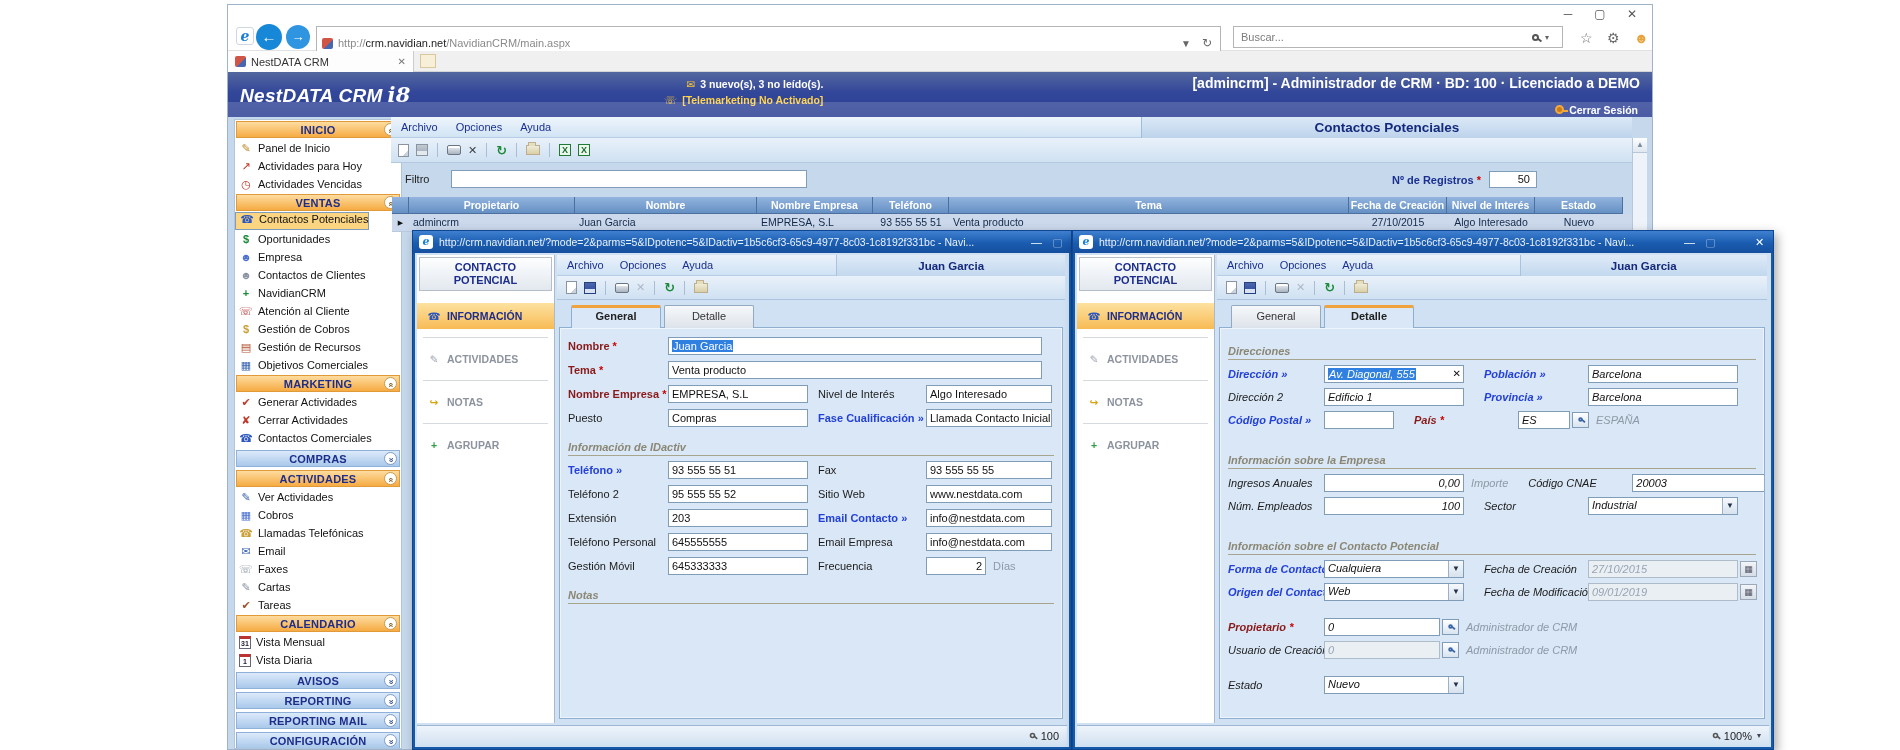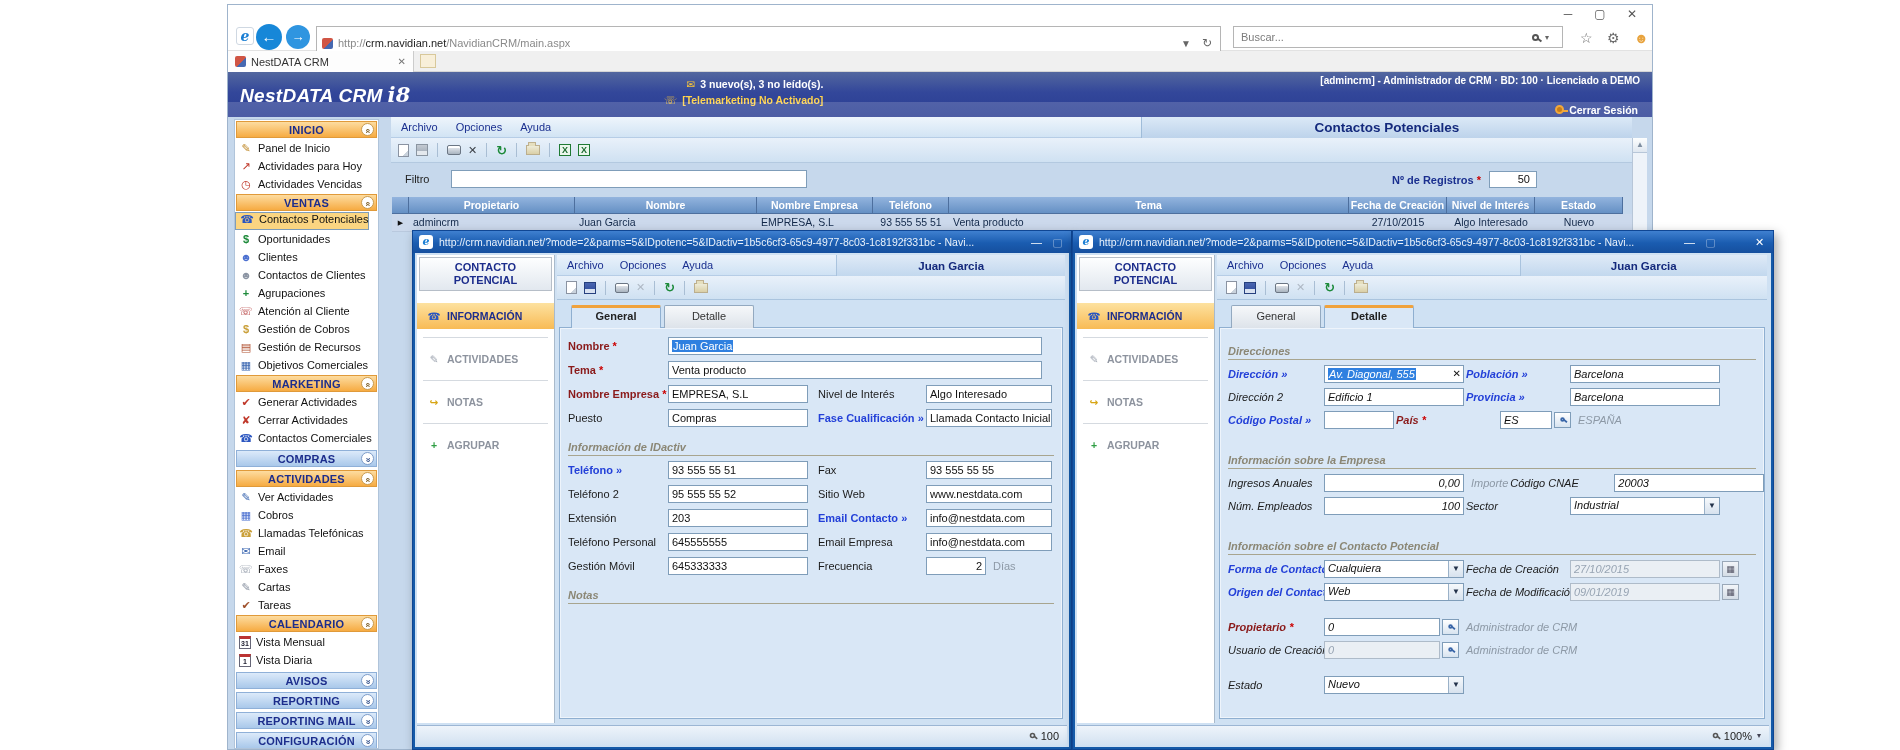--- a/index.html
+++ b/index.html
@@ -41,31 +41,31 @@
 
   
   #banner { position:absolute; left:0; top:67px; right:0; height:45px;
     background:linear-gradient(180deg,#53679f 0%,#33479a 45%,#283c92 100%); color:#fff; }
   .brand { position:absolute; left:12px; top:10px; font-style:italic; font-weight:bold; font-size:19px; letter-spacing:.3px; }
   .brand .i8 { font-family:"DejaVu Serif",serif; font-size:21px; margin-left:5px; font-weight:bold; }
   #banner-center { position:absolute; left:436px; top:4px; line-height:16px; font-weight:bold; font-size:10.5px; }
   #banner-center .ico { margin-right:5px; }
   #banner-center .mail { color:#fff;text-align:right; }
   #banner-center .tm { color:#ffd34d; }
-  #session-info { position:absolute; right:12px; top:3px; font-size:10px; font-weight:bold; }
+  #session-info { position:absolute; right:12px; top:3px; font-size:14px; font-weight:bold; }
   #logout-strip { position:absolute; left:0; right:0; bottom:0; height:15px; background:rgba(255,255,255,.17);
     display:flex; justify-content:flex-end; align-items:center; gap:5px; padding-right:14px; font-weight:bold; font-size:10.5px; }
   .keyico { display:inline-block; width:9px; height:9px; border:2px solid #f2a83c; border-radius:50%; position:relative; background:#c87d18; }
   .keyico::after { content:""; position:absolute; width:6px; height:2px; background:#f2a83c; right:-6px; top:3px; }
 
   
   #ws { position:absolute; left:0; right:0; top:112px; bottom:0; background:#c6d8ec; }
 
   
-  #sidebar { position:absolute; left:6px; top:2px; width:145px; bottom:0; background:#fff; border:1px solid #b0c4da; overflow:hidden; }
+  #sidebar { position:absolute; left:6px; top:2px; width:168px; bottom:0; background:#fff; border:1px solid #b0c4da; overflow:hidden; }
   .side-hdr { position:relative; height:17px; margin:1px 1px; display:flex; align-items:center; justify-content:center;
     font-weight:bold; font-size:11px; color:#1c2d8c; letter-spacing:.2px; cursor:default; }
   .s-orange { background:linear-gradient(#fddca0,#f6ab42); border:1px solid #e09a3a; }
   .s-blue { background:linear-gradient(#dceafa,#a9c8ea); border:1px solid #8fb0d8; margin:3px 1px; }
   .chev { position:absolute; right:2px; top:1px; width:13px; height:13px; border-radius:50%; background:#fff; text-align:center; }
   .s-orange .chev { border:1px solid #c99b4e; color:#7a5a20; }
   .s-blue .chev { border:1px solid #7d9cc9; color:#33508a; }
   .chev i { display:inline-block; font-style:normal; font-size:9px; line-height:12px; font-weight:bold; }
   .chev-up i { transform:rotate(90deg); }
   .chev-down i { transform:rotate(-90deg); }
@@ -160,21 +160,21 @@
   .frow { display:flex; align-items:center; }
   .p1 .frow { height:24px; }
   .p2 .frow { height:23px;font-style:italic; }
   .lbl { flex:none; color:#1b1b1b; white-space:nowrap; overflow:hidden; }
   .lbl.req { color:#8a1a1a; font-weight:bold; }
   .lbl .ast { color:#c00; }
   .lbl.link { color:#2340d8; font-weight:bold; }
   .p1 .lbl.i0 { width:100px; }
   .p1 .lbl.i1 { width:108px; margin-left:10px; }
   .p2 .lbl.i0 { width:96px; }
-  .p2 .lbl.i1 { width:104px; margin-left:2px; }
+  .p2 .lbl.i1 { width:104px; margin-left:20px; }
   .fld { display:inline-flex; align-items:center; }
   .inp { display:inline-block; height:18px; line-height:16px; border:1px solid #7f9db9; background:#fff; padding:0 3px;
     white-space:nowrap; overflow:hidden; position:relative; color:#111; }
   .inp.dis { background:#eaeff4; color:#97a4b3; border-color:#aebbc9; }
   .selval { background:#2f80e0; color:#fff; padding:0 1px; }
   .clear-x { position:absolute; right:2px; top:0; font-size:10px; font-weight:bold; color:#111; }
   .p1 .fld.c0 .inp { width:140px; }
   .p1 .fld.c1 .inp { width:126px; }
   .p1 .fld.sz-full .inp { width:374px; }
   .p1 .fld.sz-num .inp { width:60px; text-align:right; }
@@ -277,27 +277,27 @@
           <span>VENTAS</span>
           <span class="chev chev-up"><i>«</i></span>
         </div><div class="side-item sel">
           <span class="s-ico" style="color: rgb(43, 86, 192);">☎</span>
           <span>Contactos Potenciales</span>
         </div><div class="side-item">
           <span class="s-ico" style="color: rgb(29, 138, 58); font-weight: bold;">$</span>
           <span>Oportunidades</span>
         </div><div class="side-item">
           <span class="s-ico" style="color: rgb(74, 111, 208);">☻</span>
-          <span>Clientes</span>
+          <span>Empresa</span>
         </div><div class="side-item">
           <span class="s-ico" style="color: rgb(138, 147, 162);">☻</span>
           <span>Contactos de Clientes</span>
         </div><div class="side-item">
           <span class="s-ico" style="color: rgb(29, 138, 58); font-weight: bold;">+</span>
-          <span>Agrupaciones</span>
+          <span>NavidianCRM</span>
         </div><div class="side-item">
           <span class="s-ico" style="color: rgb(176, 48, 48);">☏</span>
           <span>Atención al Cliente</span>
         </div><div class="side-item">
           <span class="s-ico" style="color: rgb(202, 160, 58); font-weight: bold;">$</span>
           <span>Gestión de Cobros</span>
         </div><div class="side-item">
           <span class="s-ico" style="color: rgb(176, 80, 48);">▤</span>
           <span>Gestión de Recursos</span>
         </div><div class="side-item">

